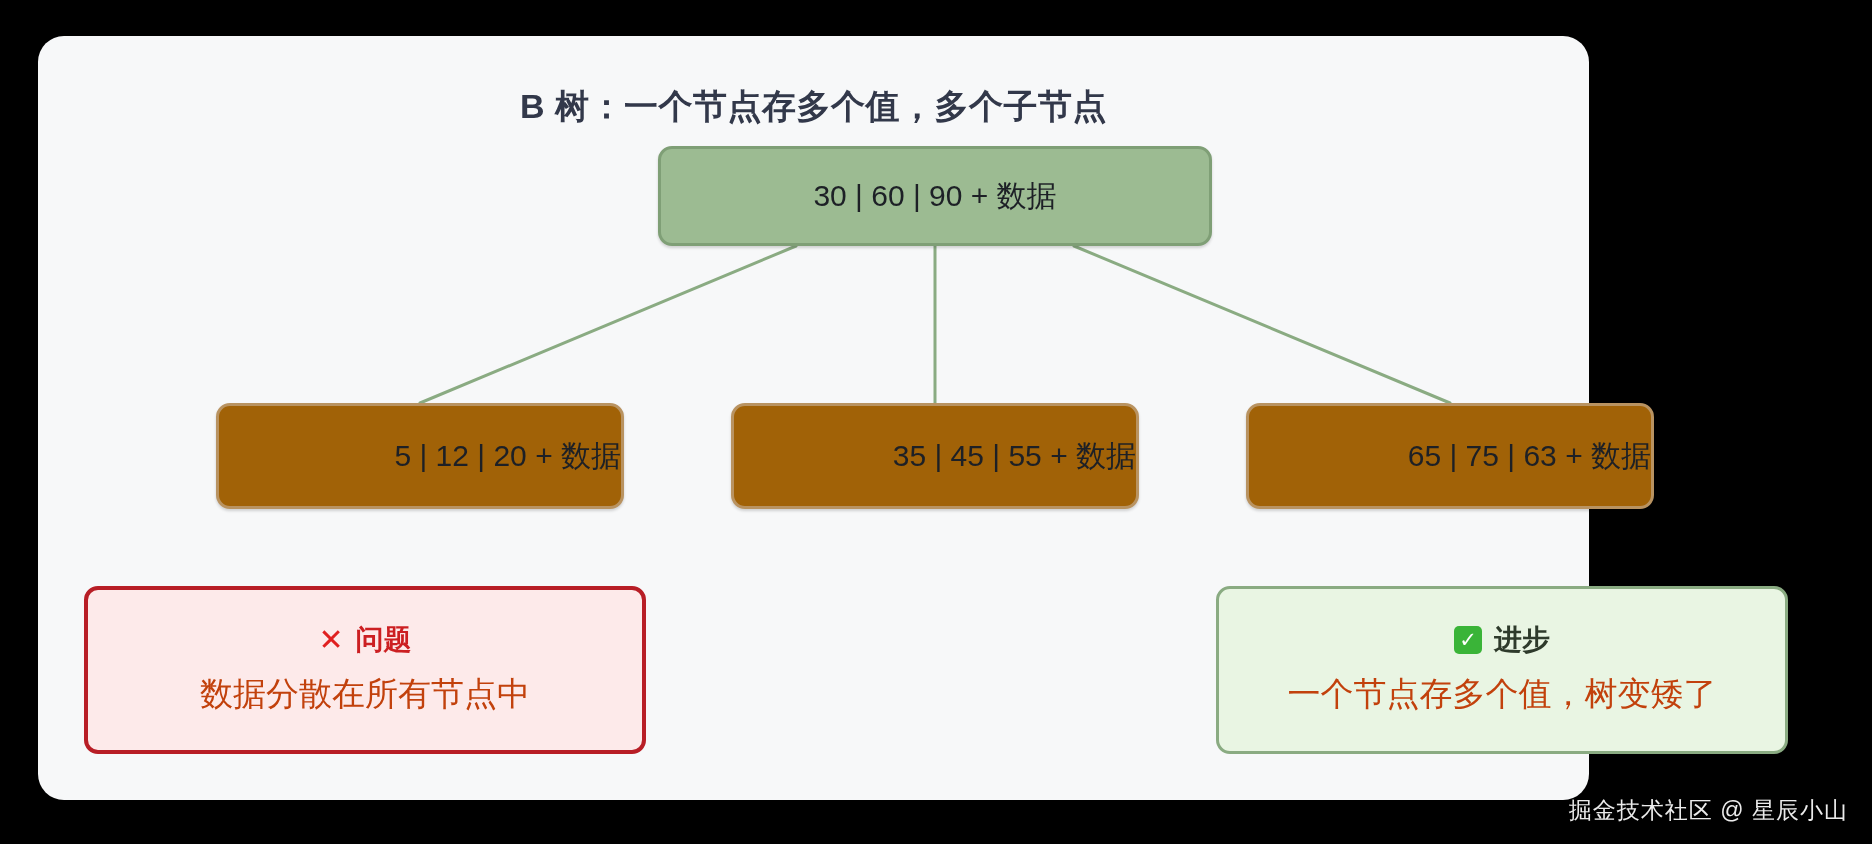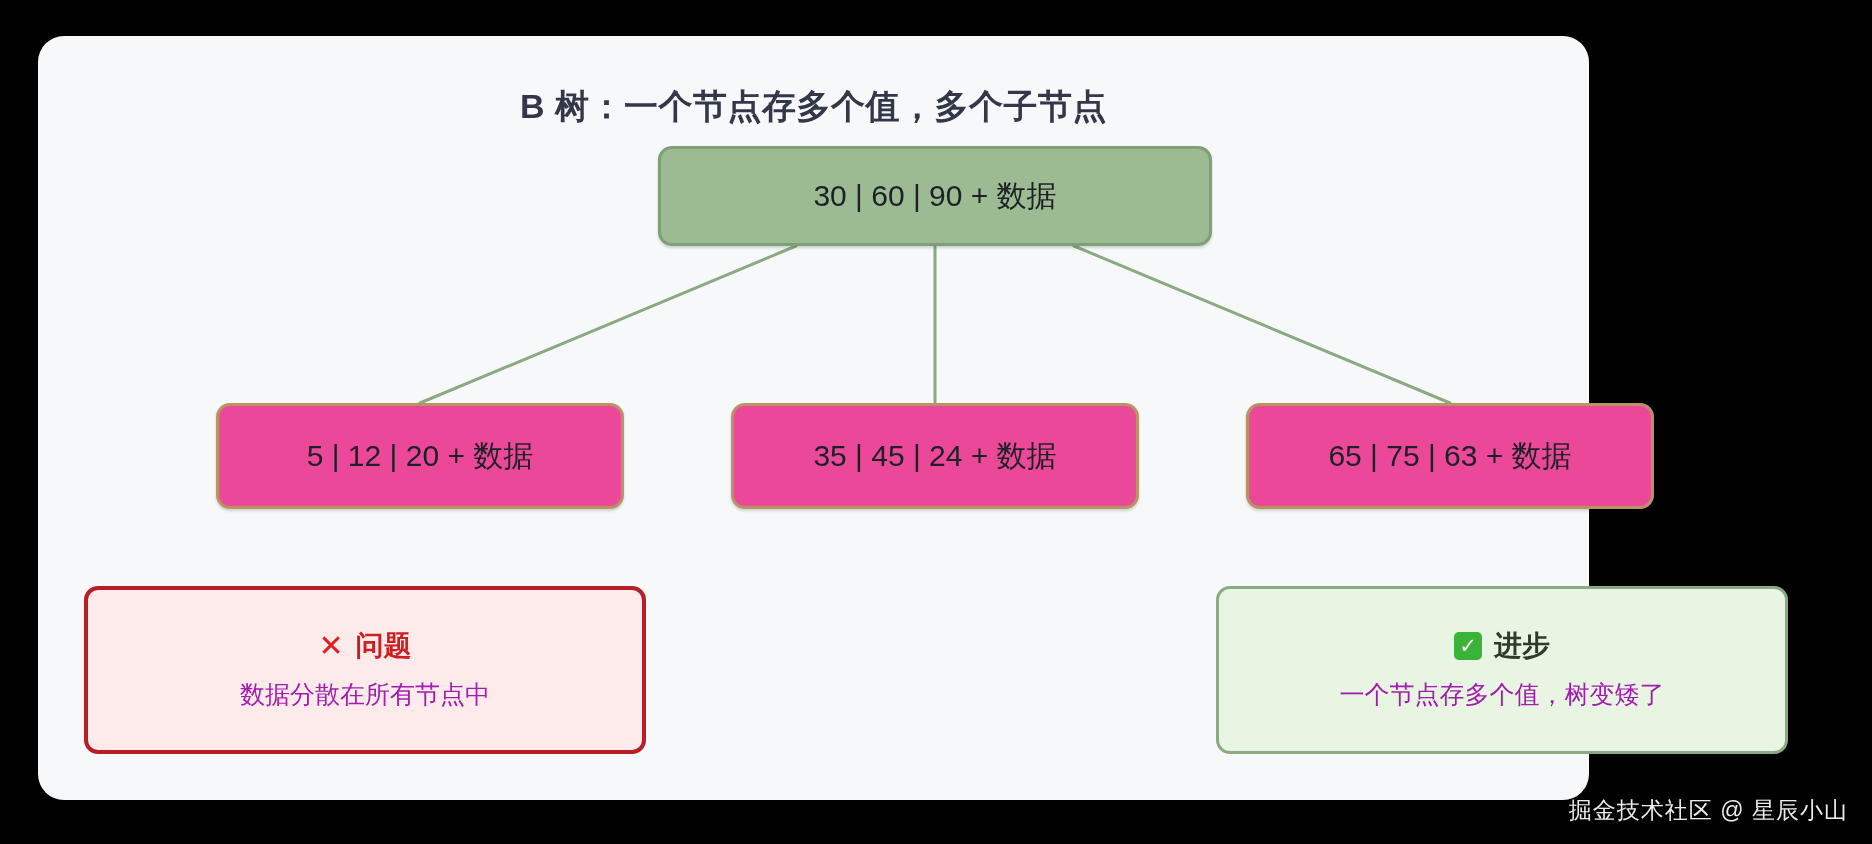--- a/index.html
+++ b/index.html
@@ -68,23 +68,24 @@
     font-weight: 500;
     color: #1d2026;
     white-space: nowrap;
   }
   .tree-node.root-node {
     background: #9cbb92;
     border: 3px solid #7f9f76;
     box-shadow: 0 2px 3px rgba(0,0,0,0.16);
   }
   .tree-node.leaf-node {
-    background: #ec4899;
+    background: #a16207;
     border: 3px solid #b99361;
     box-shadow: 0 2px 3px rgba(0,0,0,0.16);
+    justify-content: flex-end;
   }
   .node-text {
     display: inline-block;
   }
 
   
   .callout {
     position: absolute;
     box-sizing: border-box;
     border-radius: 14px;
@@ -109,23 +110,23 @@
     display: flex;
     align-items: center;
     gap: 12px;
     line-height: 1.2;
   }
   .problem-callout .callout-heading { color: #cc1f22; }
   .progress-callout .callout-heading { color: #2e3a2b; }
 
   .callout-body {
     margin-top: 16px;
-    font-size: 25px;
+    font-size: 33px;
     font-weight: 400;
-    color: #a21caf;
+    color: #c2410c;
     white-space: nowrap;
   }
 
   .glyph-x {
     color: #e02020;
     font-size: 30px;
     font-weight: 700;
     line-height: 1;
   }
   .glyph-check {
@@ -173,21 +174,21 @@
 
     <div class="tree-node root-node" style="left:620px; top:110px; width:554px; height:100px;">
       <span class="node-text">30 | 60 | 90 + 数据</span>
     </div>
 
     <div class="tree-node leaf-node" style="left:178px; top:367px; width:408px; height:106px;">
       <span class="node-text">5 | 12 | 20 + 数据</span>
     </div>
 
     <div class="tree-node leaf-node" style="left:693px; top:367px; width:408px; height:106px;">
-      <span class="node-text">35 | 45 | 24 + 数据</span>
+      <span class="node-text">35 | 45 | 55 + 数据</span>
     </div>
 
     <div class="tree-node leaf-node" style="left:1208px; top:367px; width:408px; height:106px;">
       <span class="node-text">65 | 75 | 63 + 数据</span>
     </div>
 
     <div class="callout problem-callout" style="left:46px; top:550px; width:562px; height:168px;">
       <div class="callout-heading">
         <span class="glyph-x">✕</span>
         <span>问题</span>

